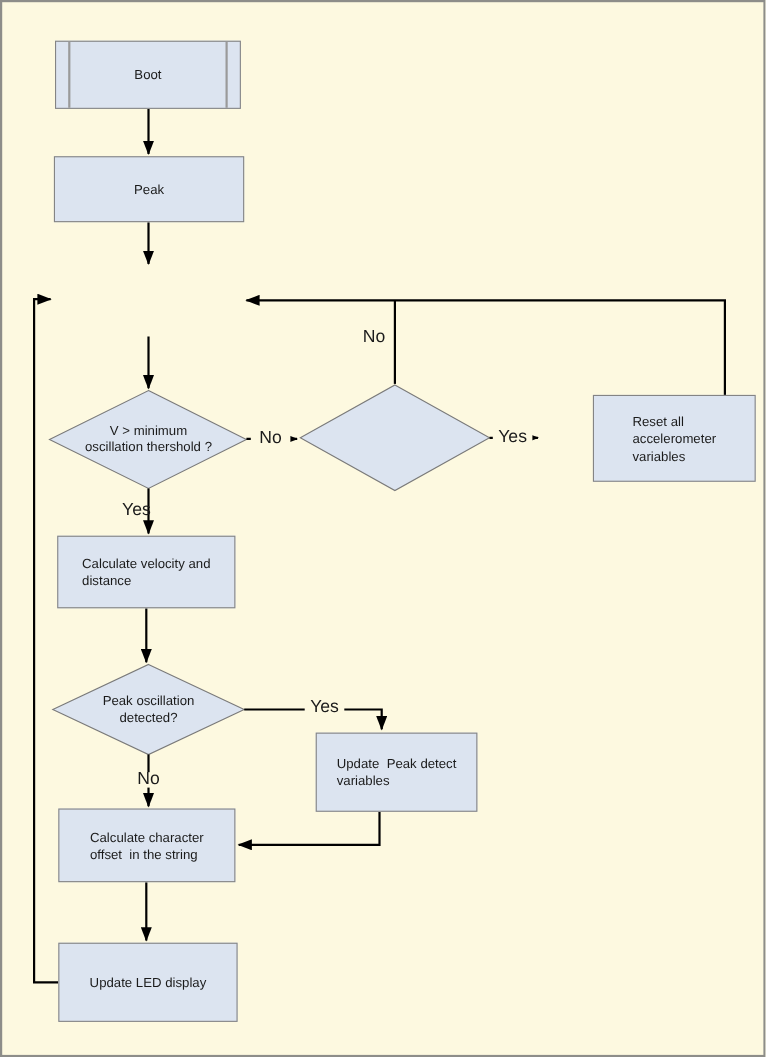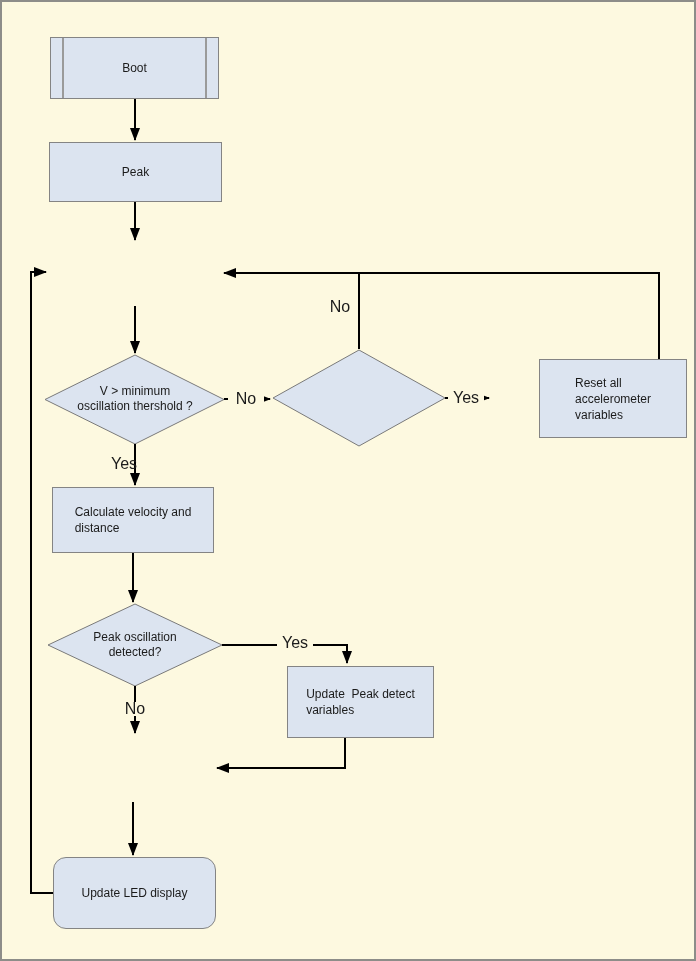--- a/index.html
+++ b/index.html
@@ -111,22 +111,26 @@
   <div class="node" style="left:50px; top:485px; width:162px; height:66px;">
     <span class="lbl">Calculate velocity and
 distance</span>
   </div>
 
   <div class="node" style="left:269px; top:664px; width:147px; height:72px;margin-left:16px;">
     <span class="lbl">Update  Peak detect
 variables</span>
   </div>
 
+  <div class="node" style="left:51px; top:733px; width:161px; height:67px;">
+    <span class="lbl">Calculate character
+offset  in the string</span>
+  </div>
 
-  <div class="node" style="left:51px; top:855px; width:163px; height:72px;border-radius:13px;">
+  <div class="node" style="left:51px; top:855px; width:163px; height:72px;">
     <span class="lbl">Update LED display</span>
   </div>
 
   <div class="dtext" style="left:57px; top:374px; width:152px; height:46px;">
     <span class="lbl">V &gt; minimum
 oscillation thershold ?</span>
   </div>
 
 
   <div class="dtext" style="left:57px; top:620px; width:152px; height:46px;text-align:center;">

